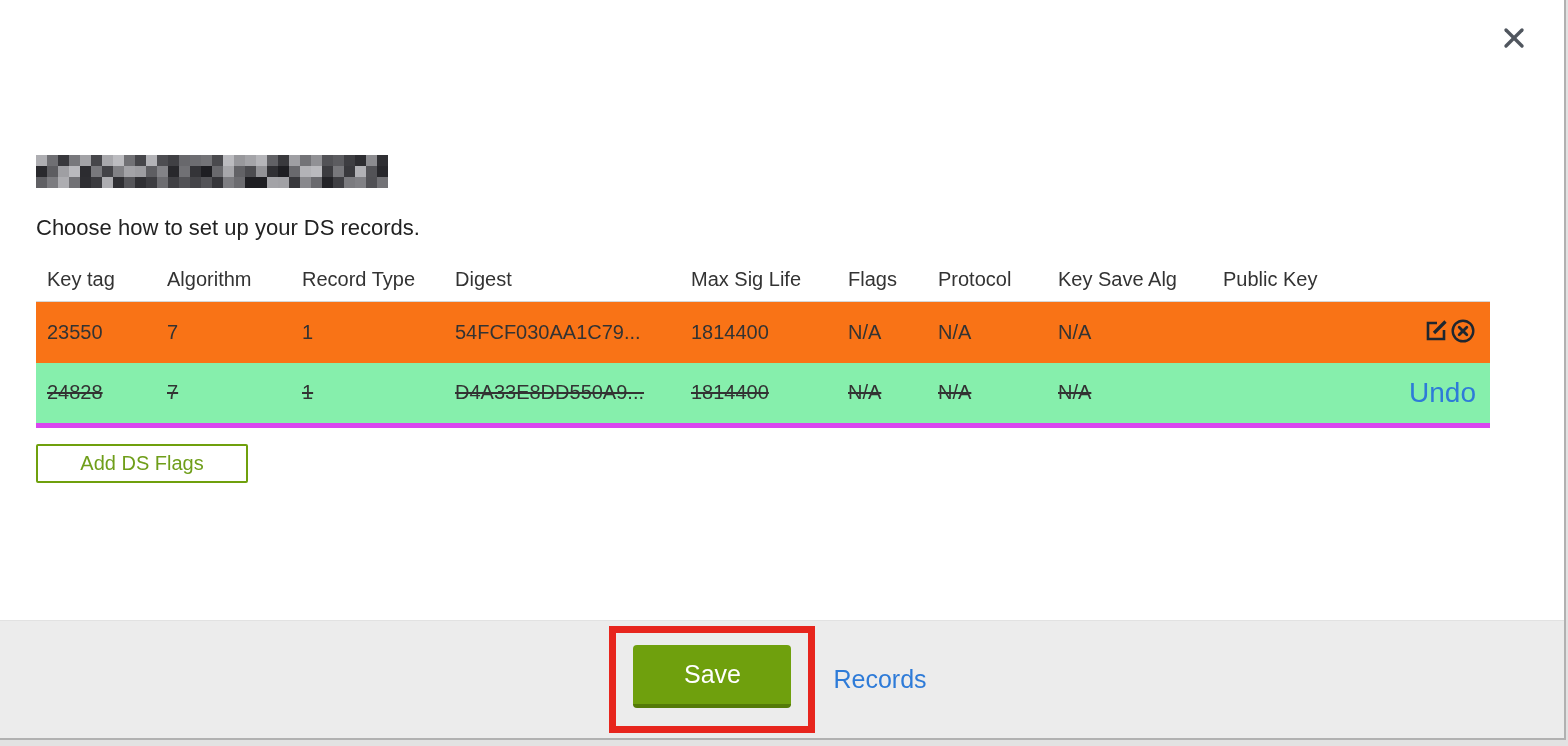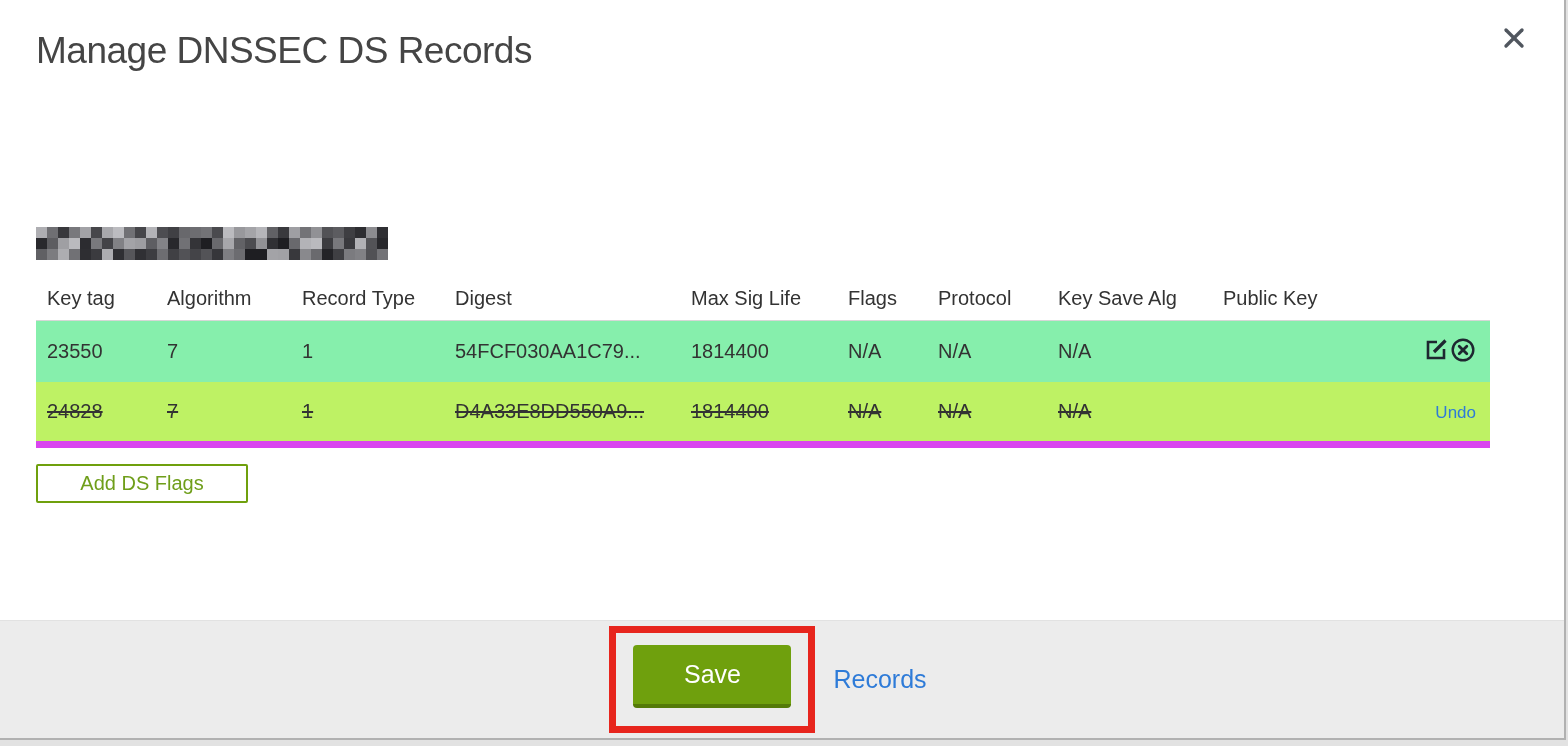--- a/index.html
+++ b/index.html
@@ -62,33 +62,33 @@
     border-bottom:1px solid #d7d7d7;
     white-space:nowrap; overflow:hidden;
   }
   .ds-table td {
     height:62px;
     vertical-align:middle;
     padding-left:11px;
     color:#333;
     white-space:nowrap; overflow:hidden;
   }
-  .row-normal td { background:#86efac; }
-  .row-deleted td { background:#bef264; border-bottom:7px solid #d946ef; }
+  .row-normal td { background:#f97316; }
+  .row-deleted td { background:#86efac; border-bottom:5px solid #d946ef; }
   .row-deleted td:not(.actions) { text-decoration:line-through; }
   td.actions, th.actions { padding-right:14px; text-align:right; }
   .icon-btn {
     background:transparent; border:0; padding:0; cursor:pointer;
     vertical-align:middle;
   }
   .icon-btn + .icon-btn { margin-left:1px; }
   a.link {
     color:#2e7bd8; text-decoration:none; cursor:pointer;
   }
-  td.actions a.link { font-size:17px; }
+  td.actions a.link { font-size:28px; }
 
   .add-btn {
     margin-top:16px;
     width:212px; height:39px;
     background:#fff;
     border:2px solid #6fa00d;
     border-radius:2px;
     color:#6f9e1a;
     font-size:20px;
     font-family:inherit;
@@ -119,21 +119,20 @@
     font-family:inherit;
     cursor:pointer;
   }
   .cancel-link { margin-left:18px; font-size:25px; }
 </style>
 </head>
 <body>
 
 <div class="modal">
 
-  <h1 class="title content">Manage DNSSEC DS Records</h1>
 
   <button class="close-btn" aria-label="Close">
     <svg width="24" height="24" viewBox="0 0 24 24">
       <line x1="4" y1="4" x2="20" y2="20" stroke="#50565e" stroke-width="3.4" stroke-linecap="round"></line>
       <line x1="20" y1="4" x2="4" y2="20" stroke="#50565e" stroke-width="3.4" stroke-linecap="round"></line>
     </svg>
   </button>
 
   <div class="content">
     <div class="mosaic">
@@ -228,20 +227,21 @@
         <i style="background: rgb(137, 137, 141);"></i>
         <i style="background: rgb(106, 106, 110);"></i>
         <i style="background: rgb(35, 35, 39);"></i>
         <i style="background: rgb(63, 63, 67);"></i>
         <i style="background: rgb(123, 123, 127);"></i>
         <i style="background: rgb(129, 129, 133);"></i>
         <i style="background: rgb(81, 81, 85);"></i>
         <i style="background: rgb(115, 115, 119);"></i>
       </div>
 
+    <p class="instruction">Choose how to set up your DS records.</p>
 
     <table class="ds-table">
       <colgroup>
         <col style="width:120px">
           <col style="width:135px">
           <col style="width:153px">
         <col style="width:236px">
           <col style="width:157px">
           <col style="width:90px">
         <col style="width:120px">

